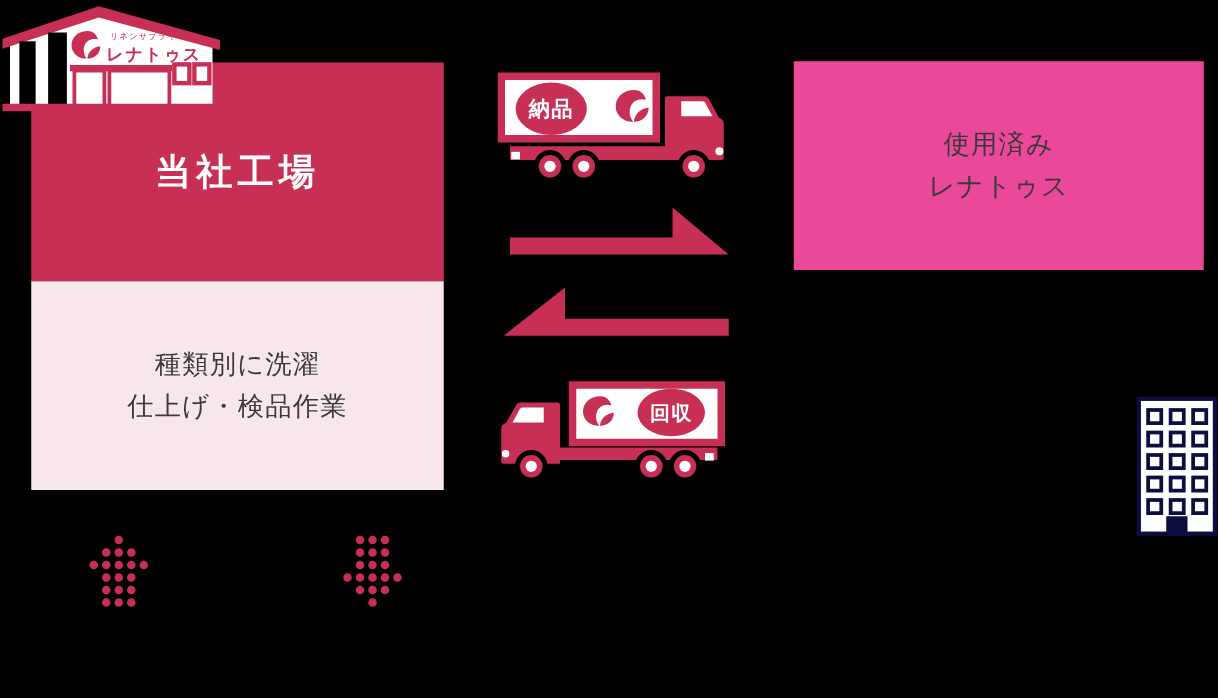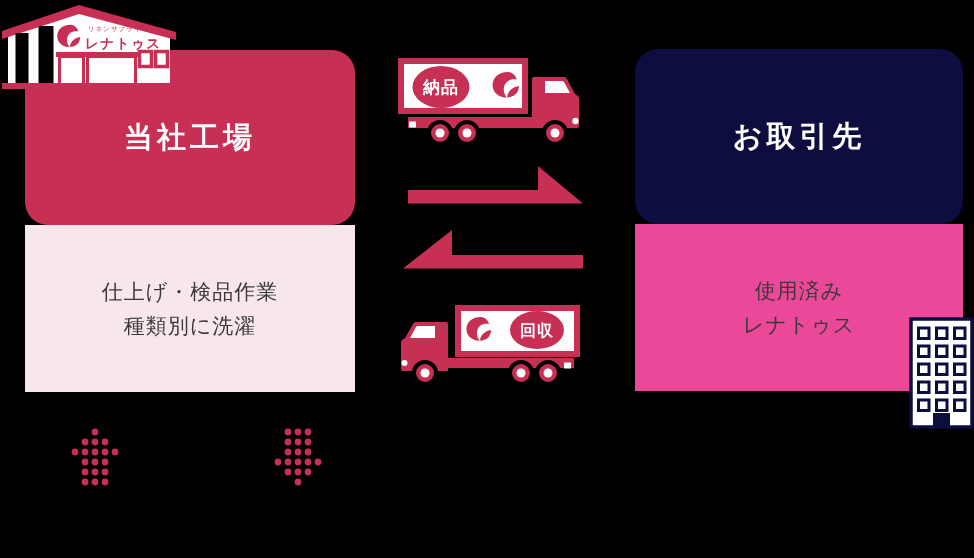--- a/index.html
+++ b/index.html
@@ -10,21 +10,21 @@
   }
   .stage{
     position:relative;
     width:974px;height:558px;
     background:#000;
     overflow:hidden;
   }
   .card{position:absolute;}
   .card-header{
     height:175px;
-    display:flex;align-items:center;justify-content:center;border-radius:23px;
+    display:flex;align-items:center;justify-content:center;
   }
   .card-title{
     color:#fff;font-size:29px;font-weight:bold;letter-spacing:4px;
   }
   .card-body{
     height:167px;
     display:flex;flex-direction:column;align-items:center;justify-content:center;
   }
   .card-line{
     color:#3a3a3a;font-size:21px;line-height:34px;text-align:center;
@@ -51,29 +51,26 @@
         <path d="M33 53 C34 42 42 33 56 31 C56 44 46 53 33 53 Z"></path>
       </symbol>
     </defs>
   </svg>
 
   <div class="card" id="left-card">
     <div class="card-header">
       <span class="card-title">当社工場</span>
     </div>
     <div class="card-body">
+      <span class="card-line">種類別に洗濯</span>
       <span class="card-line">仕上げ・検品作業</span>
-      <span class="card-line">種類別に洗濯</span>
     </div>
   </div>
 
   <div class="card" id="right-card">
-    <div class="card-header">
-      <span class="card-title">お取引先</span>
-    </div>
     <div class="card-body">
       <span class="card-line">使用済み</span>
       <span class="card-line">レナトゥス</span>
     </div>
   </div>
 
   <svg class="abs" style="left:0;top:0" width="182" height="94" viewBox="0 0 182 94">
 
     <polygon points="8,36 79,13 170,36 170,88 8,88" fill="#ffffff"></polygon>
 

